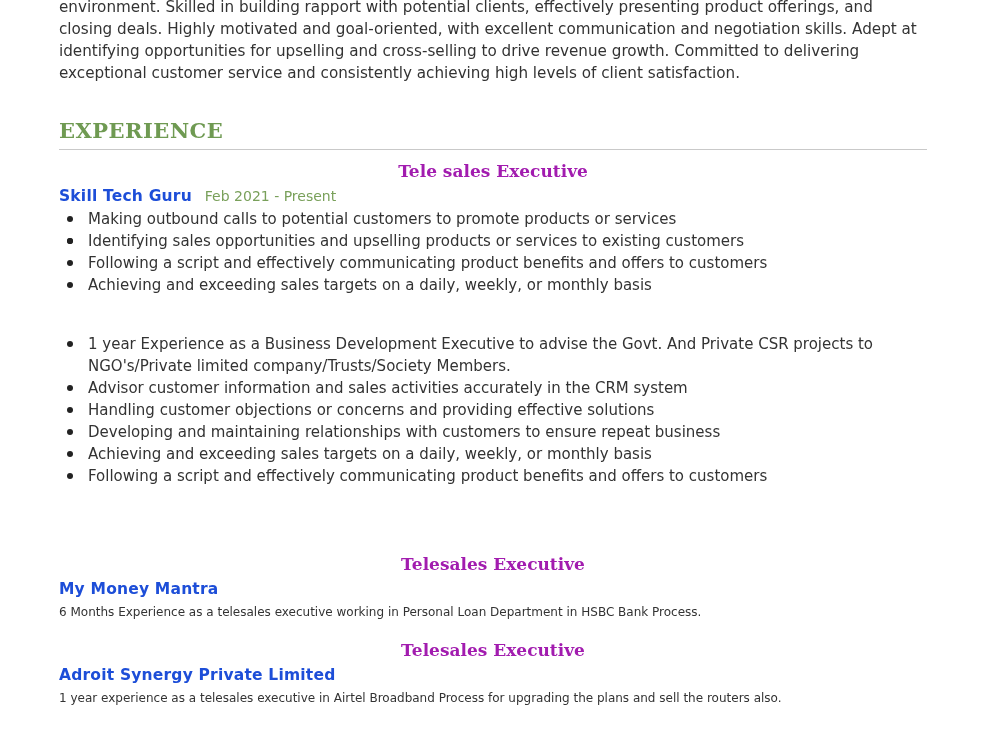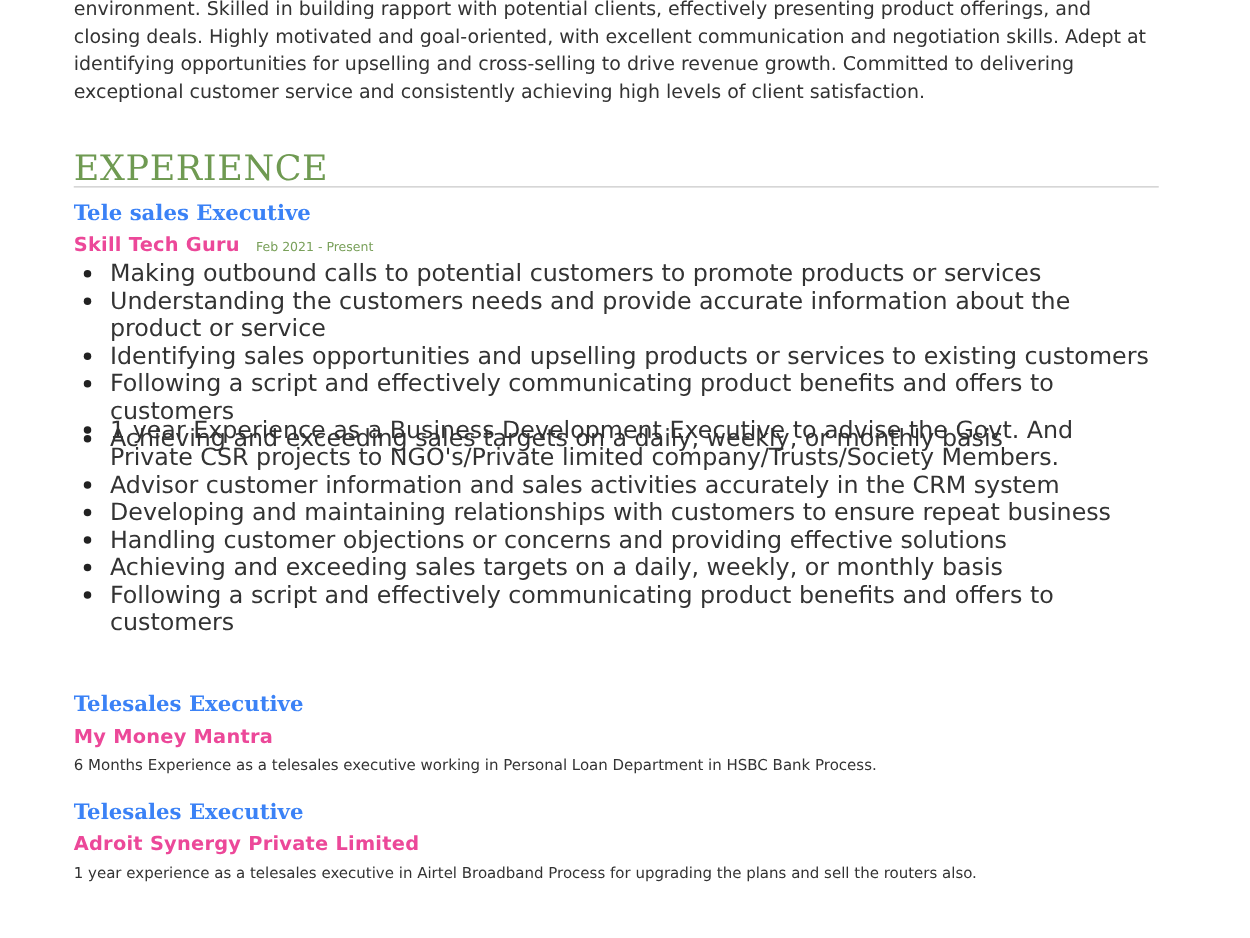--- a/index.html
+++ b/index.html
@@ -2,32 +2,32 @@
 <html><head>
   <meta charset="utf-8">
   <style>
     html, body { margin: 0; padding: 0; background: #ffffff; }
     body { width: 1000px; height: 750px; overflow: hidden; position: relative;
            font-family: "DejaVu Sans", sans-serif; color: #333333; }
     .page { position: absolute; left: 59px; top: 0; width: 868px; }
     .summary { position: absolute; top: -4px; left: 0; width: 868px;
                font-size: 15.2px; line-height: 22px; color: #333; margin: 0; }
     .section-title { position: absolute; top: 118px; left: 0;
-                     font-family: "DejaVu Serif", serif; font-weight: normal;
-                     font-size: 28px; letter-spacing: 0.5px; color: #6f9a52; margin: 0; }
+                     font-family: "DejaVu Serif", serif; font-weight: bold;
+                     font-size: 21px; letter-spacing: 0.5px; color: #6f9a52; margin: 0; }
     .rule { position: absolute; top: 149px; left: 0; width: 868px; height: 0;
             border-top: 1.5px solid #c9c9c9; }
     .job { position: absolute; left: 0; width: 868px; }
     .job-title { font-family: "DejaVu Serif", serif; font-weight: bold;
-                 font-size: 17px; color: #3b82f6; height: 25px; line-height: 25px; margin: 0; }
+                 font-size: 17px; color: #a21caf; height: 25px; line-height: 25px; margin: 0; text-align: center; }
     .company-line { height: 24px; line-height: 24px; font-size: 15.5px; }
-    .company { font-weight: bold; color: #ec4899; letter-spacing: 0.2px; }
-    .dates { color: #79a05a; margin-left: 8px; font-size: 10px; }
+    .company { font-weight: bold; color: #1d4ed8; letter-spacing: 0.2px; }
+    .dates { color: #79a05a; margin-left: 8px; font-size: 14px; }
     ul.bullets { list-style: none; margin: 0; padding: 0; }
-    ul.bullets li { position: relative; padding-left: 29px; font-size: 19px;
+    ul.bullets li { position: relative; padding-left: 29px; font-size: 15px;
                     line-height: 22px; color: #333; }
     ul.bullets li .dot { position: absolute; left: 8px; top: 8px; width: 6px; height: 6px;
                          border-radius: 50%; background: #222; }
     .desc { font-size: 12px; line-height: 22px; color: #333; margin: 0; }
   </style>
 </head>
 <body>
 
 <div class="page">
 
@@ -37,33 +37,33 @@
   <div class="rule"></div>
 
   <div class="job" style="top:159px;">
     <h3 class="job-title">Tele sales Executive</h3>
     <div class="company-line">
       <span class="company">Skill Tech Guru</span>
       <span class="dates">Feb 2021 - Present</span>
     </div>
     <ul class="bullets">
       <li><span class="dot"></span><span>Making outbound calls to potential customers to promote products or services</span></li>
-      <li><span class="dot"></span><span>Understanding the customers needs and provide accurate information about the product or service</span></li>
+      <li><span class="dot"></span></li>
       <li><span class="dot"></span><span>Identifying sales opportunities and upselling products or services to existing customers</span></li>
       <li><span class="dot"></span><span>Following a script and effectively communicating product benefits and offers to customers</span></li>
       <li><span class="dot"></span><span>Achieving and exceeding sales targets on a daily, weekly, or monthly basis</span></li>
     </ul>
   </div>
 
   <div class="job" style="top:333px;">
     <ul class="bullets">
       <li><span class="dot"></span><span>1 year Experience as a Business Development Executive to advise the Govt. And Private CSR projects to NGO's/Private limited company/Trusts/Society Members.</span></li>
       <li><span class="dot"></span><span>Advisor customer information and sales activities accurately in the CRM system</span></li>
+      <li><span class="dot"></span><span>Handling customer objections or concerns and providing effective solutions</span></li>
       <li><span class="dot"></span><span>Developing and maintaining relationships with customers to ensure repeat business</span></li>
-      <li><span class="dot"></span><span>Handling customer objections or concerns and providing effective solutions</span></li>
       <li><span class="dot"></span><span>Achieving and exceeding sales targets on a daily, weekly, or monthly basis</span></li>
       <li><span class="dot"></span><span>Following a script and effectively communicating product benefits and offers to customers</span></li>
     </ul>
   </div>
 
   <div class="job" style="top:552px;">
     <h3 class="job-title">Telesales Executive</h3>
     <div class="company-line">
       <span class="company">My Money Mantra</span>
     </div>

